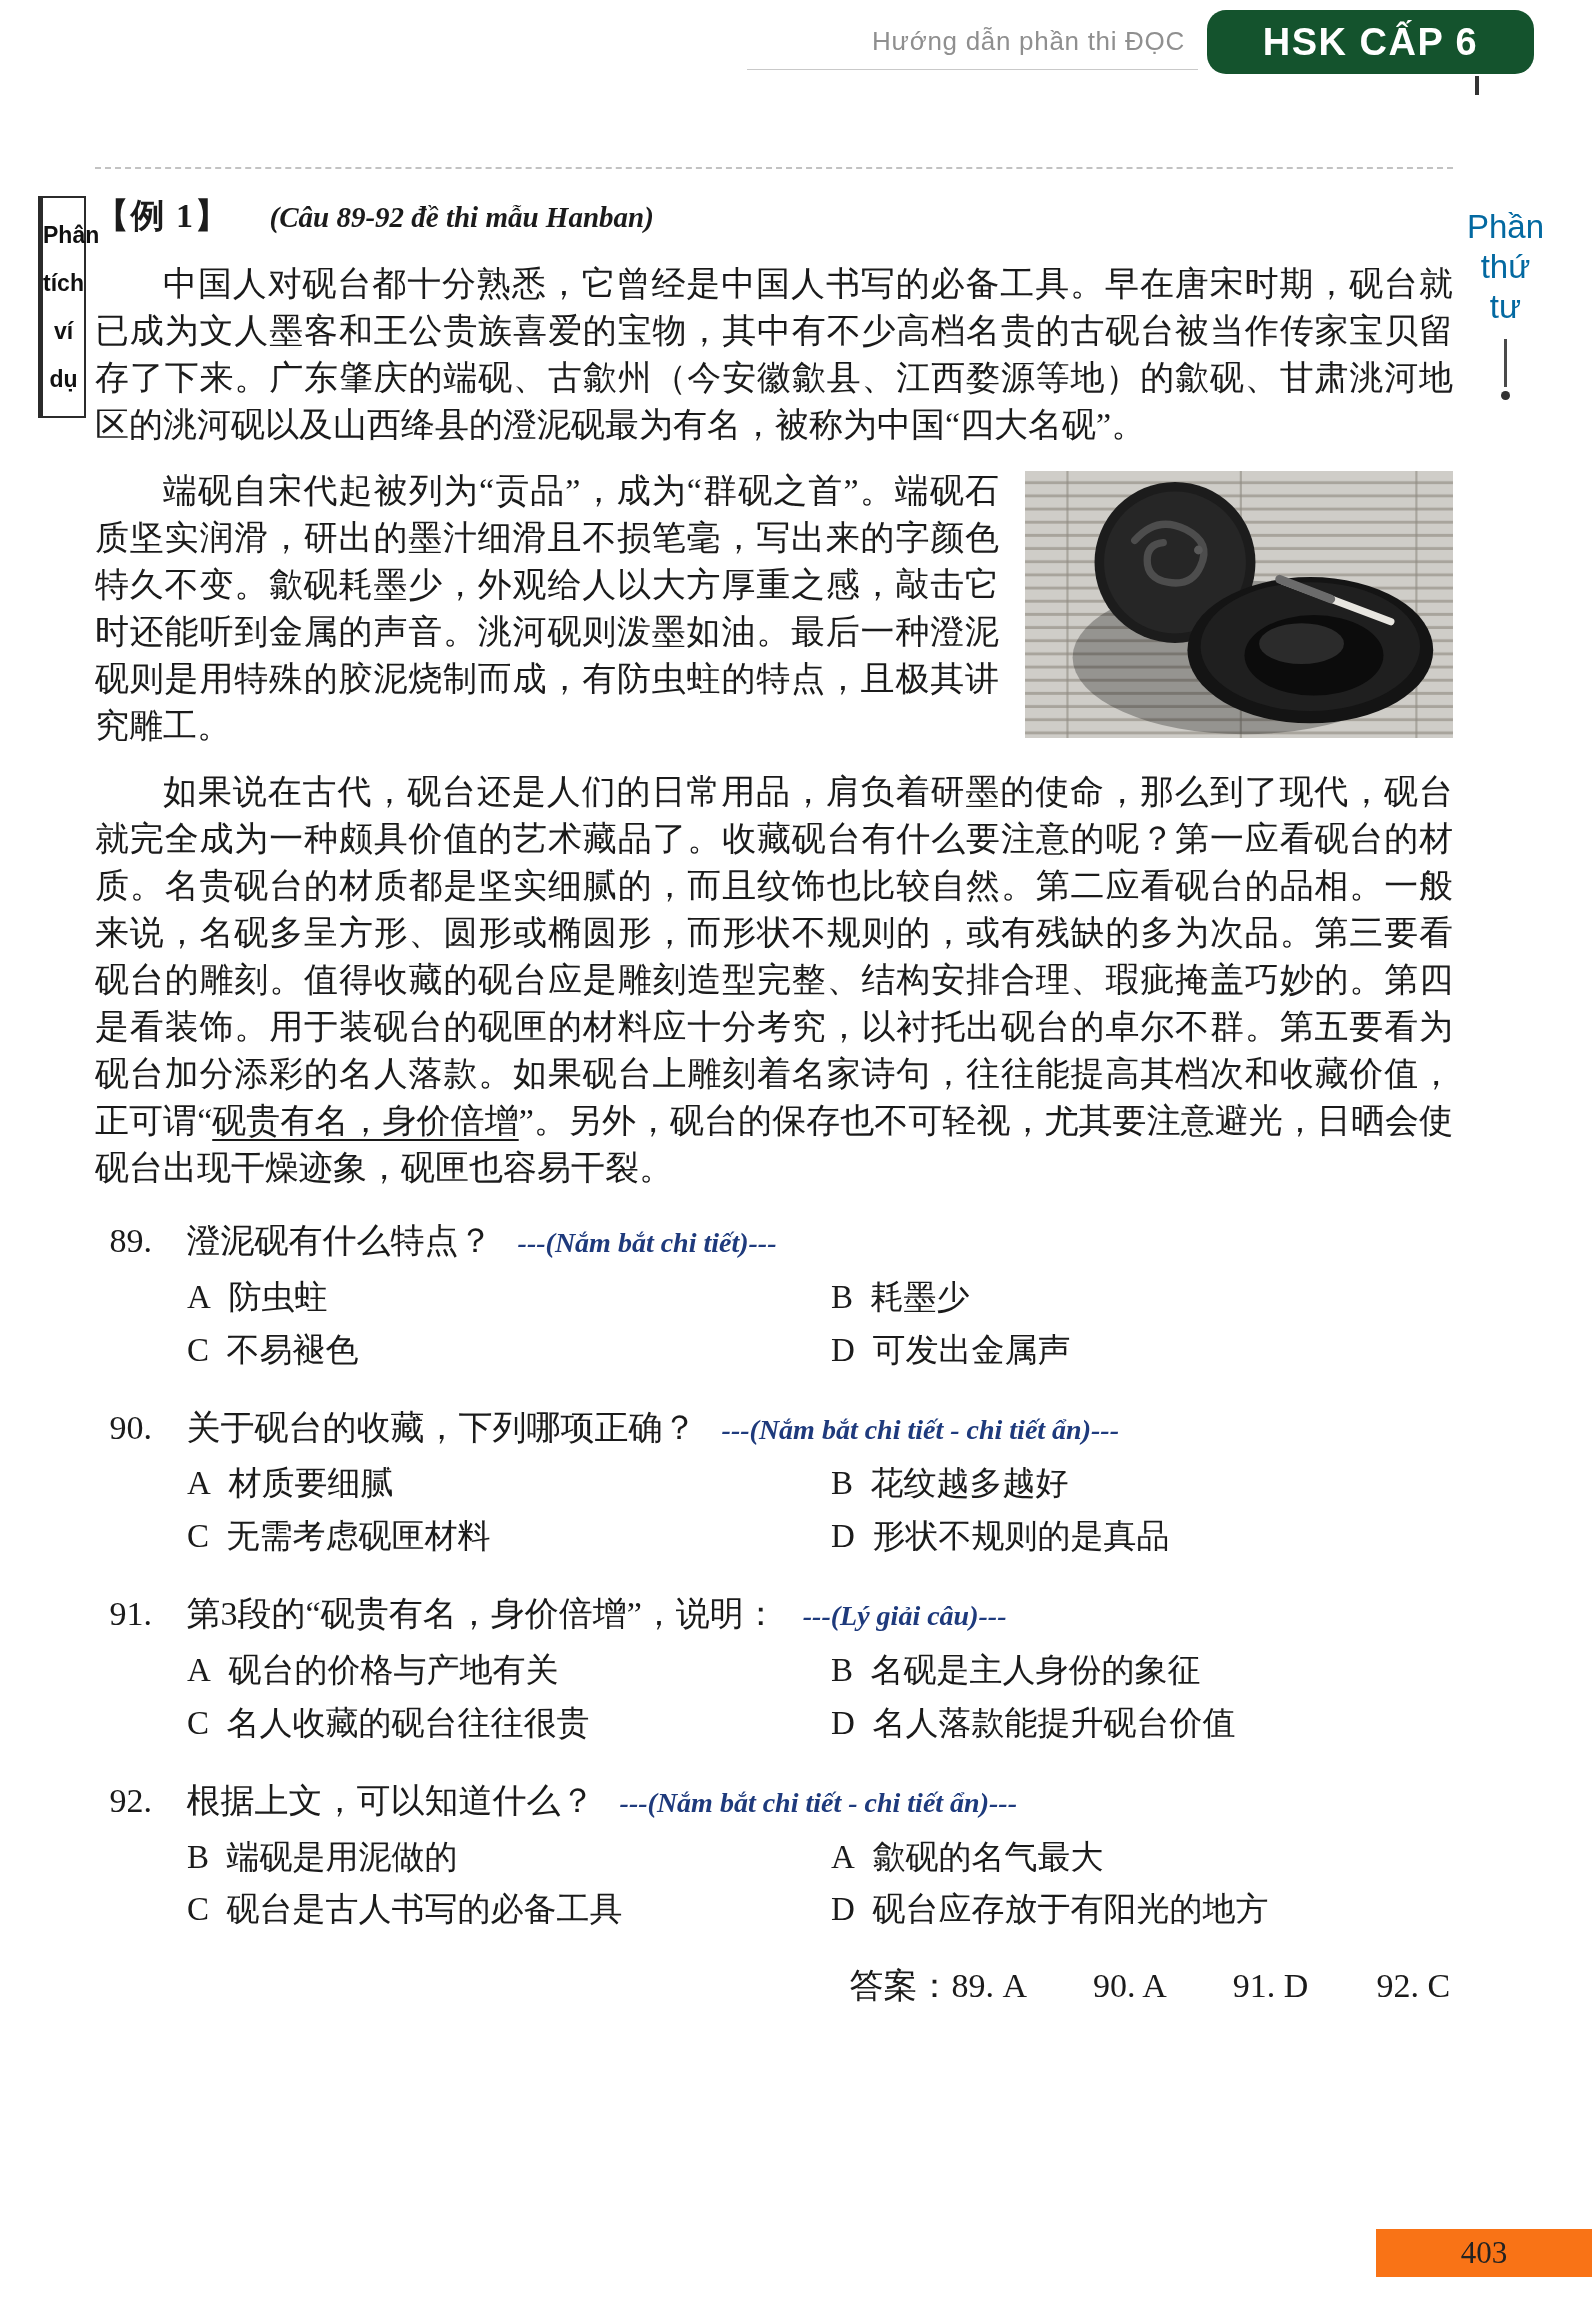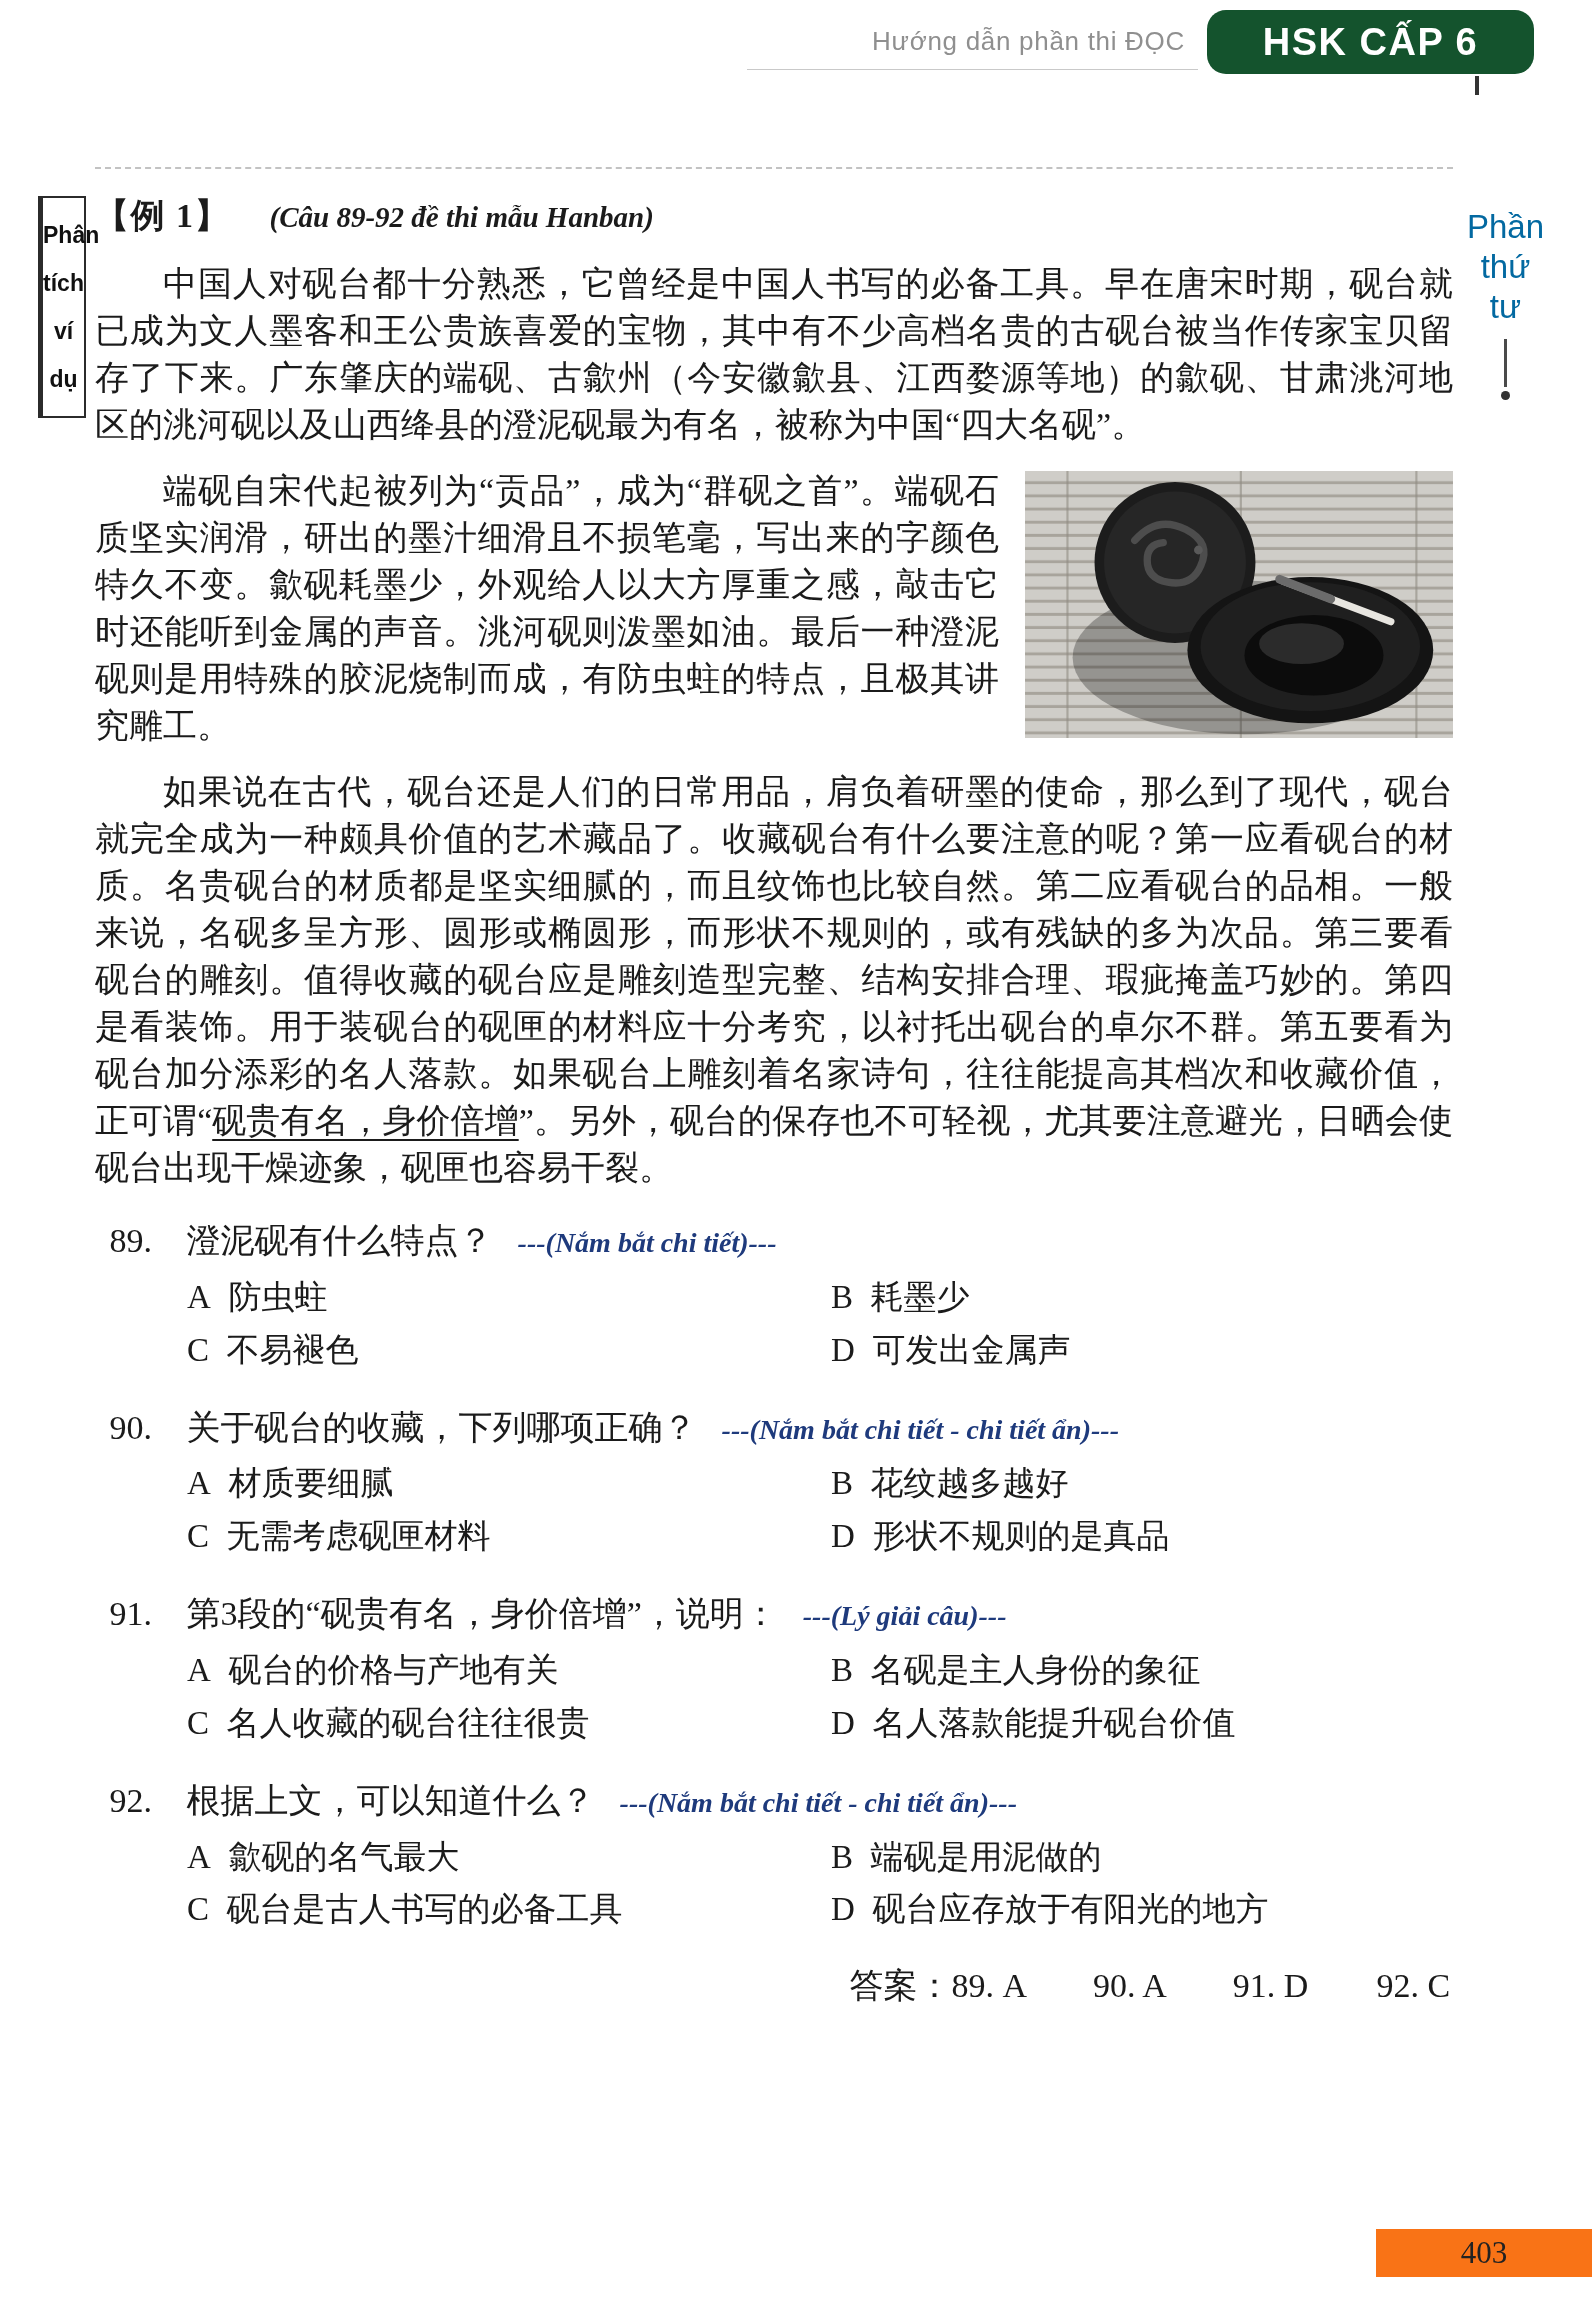--- a/index.html
+++ b/index.html
@@ -212,22 +212,22 @@
           <div class="opt"><span class="opt-label">C</span><span class="opt-text">名人收藏的砚台往往很贵</span></div>
           <div class="opt"><span class="opt-label">D</span><span class="opt-text">名人落款能提升砚台价值</span></div>
         </div>
       </div>
 
       <div class="q">
         <div class="q-head">
           <span class="q-num">92.</span><span class="q-stem">根据上文，可以知道什么？</span><span class="q-hint">---(Nắm bắt chi tiết - chi tiết ẩn)---</span>
         </div>
         <div class="q-opts">
+          <div class="opt"><span class="opt-label">B</span><span class="opt-text">端砚是用泥做的</span></div>
           <div class="opt"><span class="opt-label">A</span><span class="opt-text">歙砚的名气最大</span></div>
-          <div class="opt"><span class="opt-label">B</span><span class="opt-text">端砚是用泥做的</span></div>
           <div class="opt"><span class="opt-label">C</span><span class="opt-text">砚台是古人书写的必备工具</span></div>
           <div class="opt"><span class="opt-label">D</span><span class="opt-text">砚台应存放于有阳光的地方</span></div>
         </div>
       </div>
 
     </section>
 
     <div class="answers">
       <span>答案：89. A　　90. A　　91. D　　92. C</span>
     </div>

